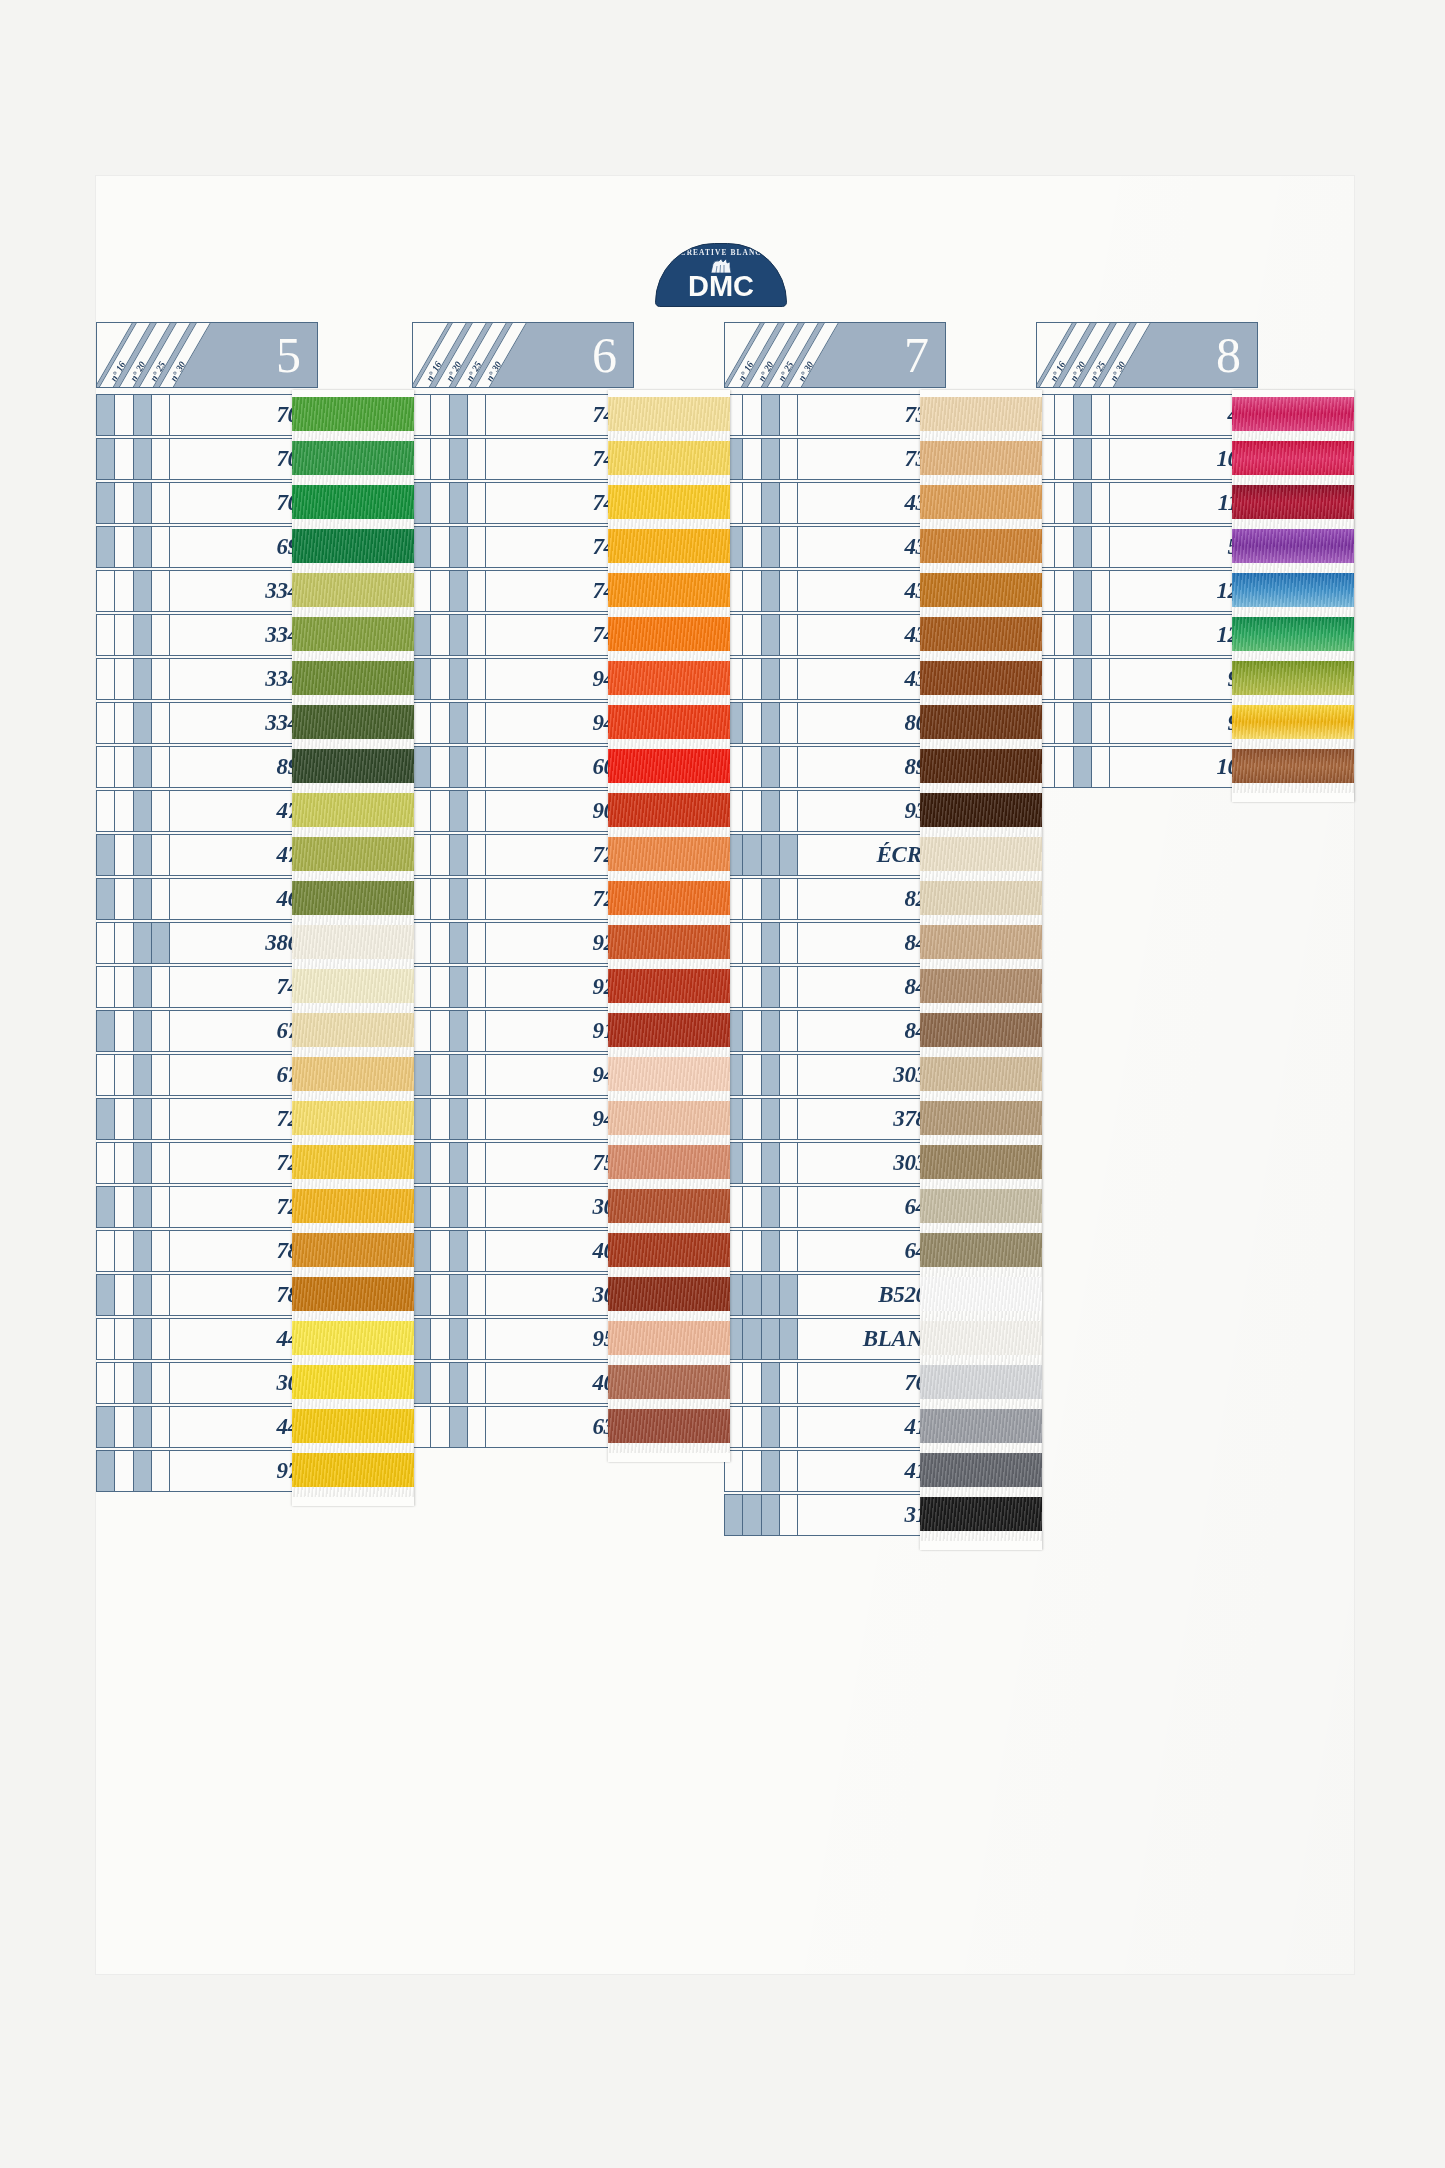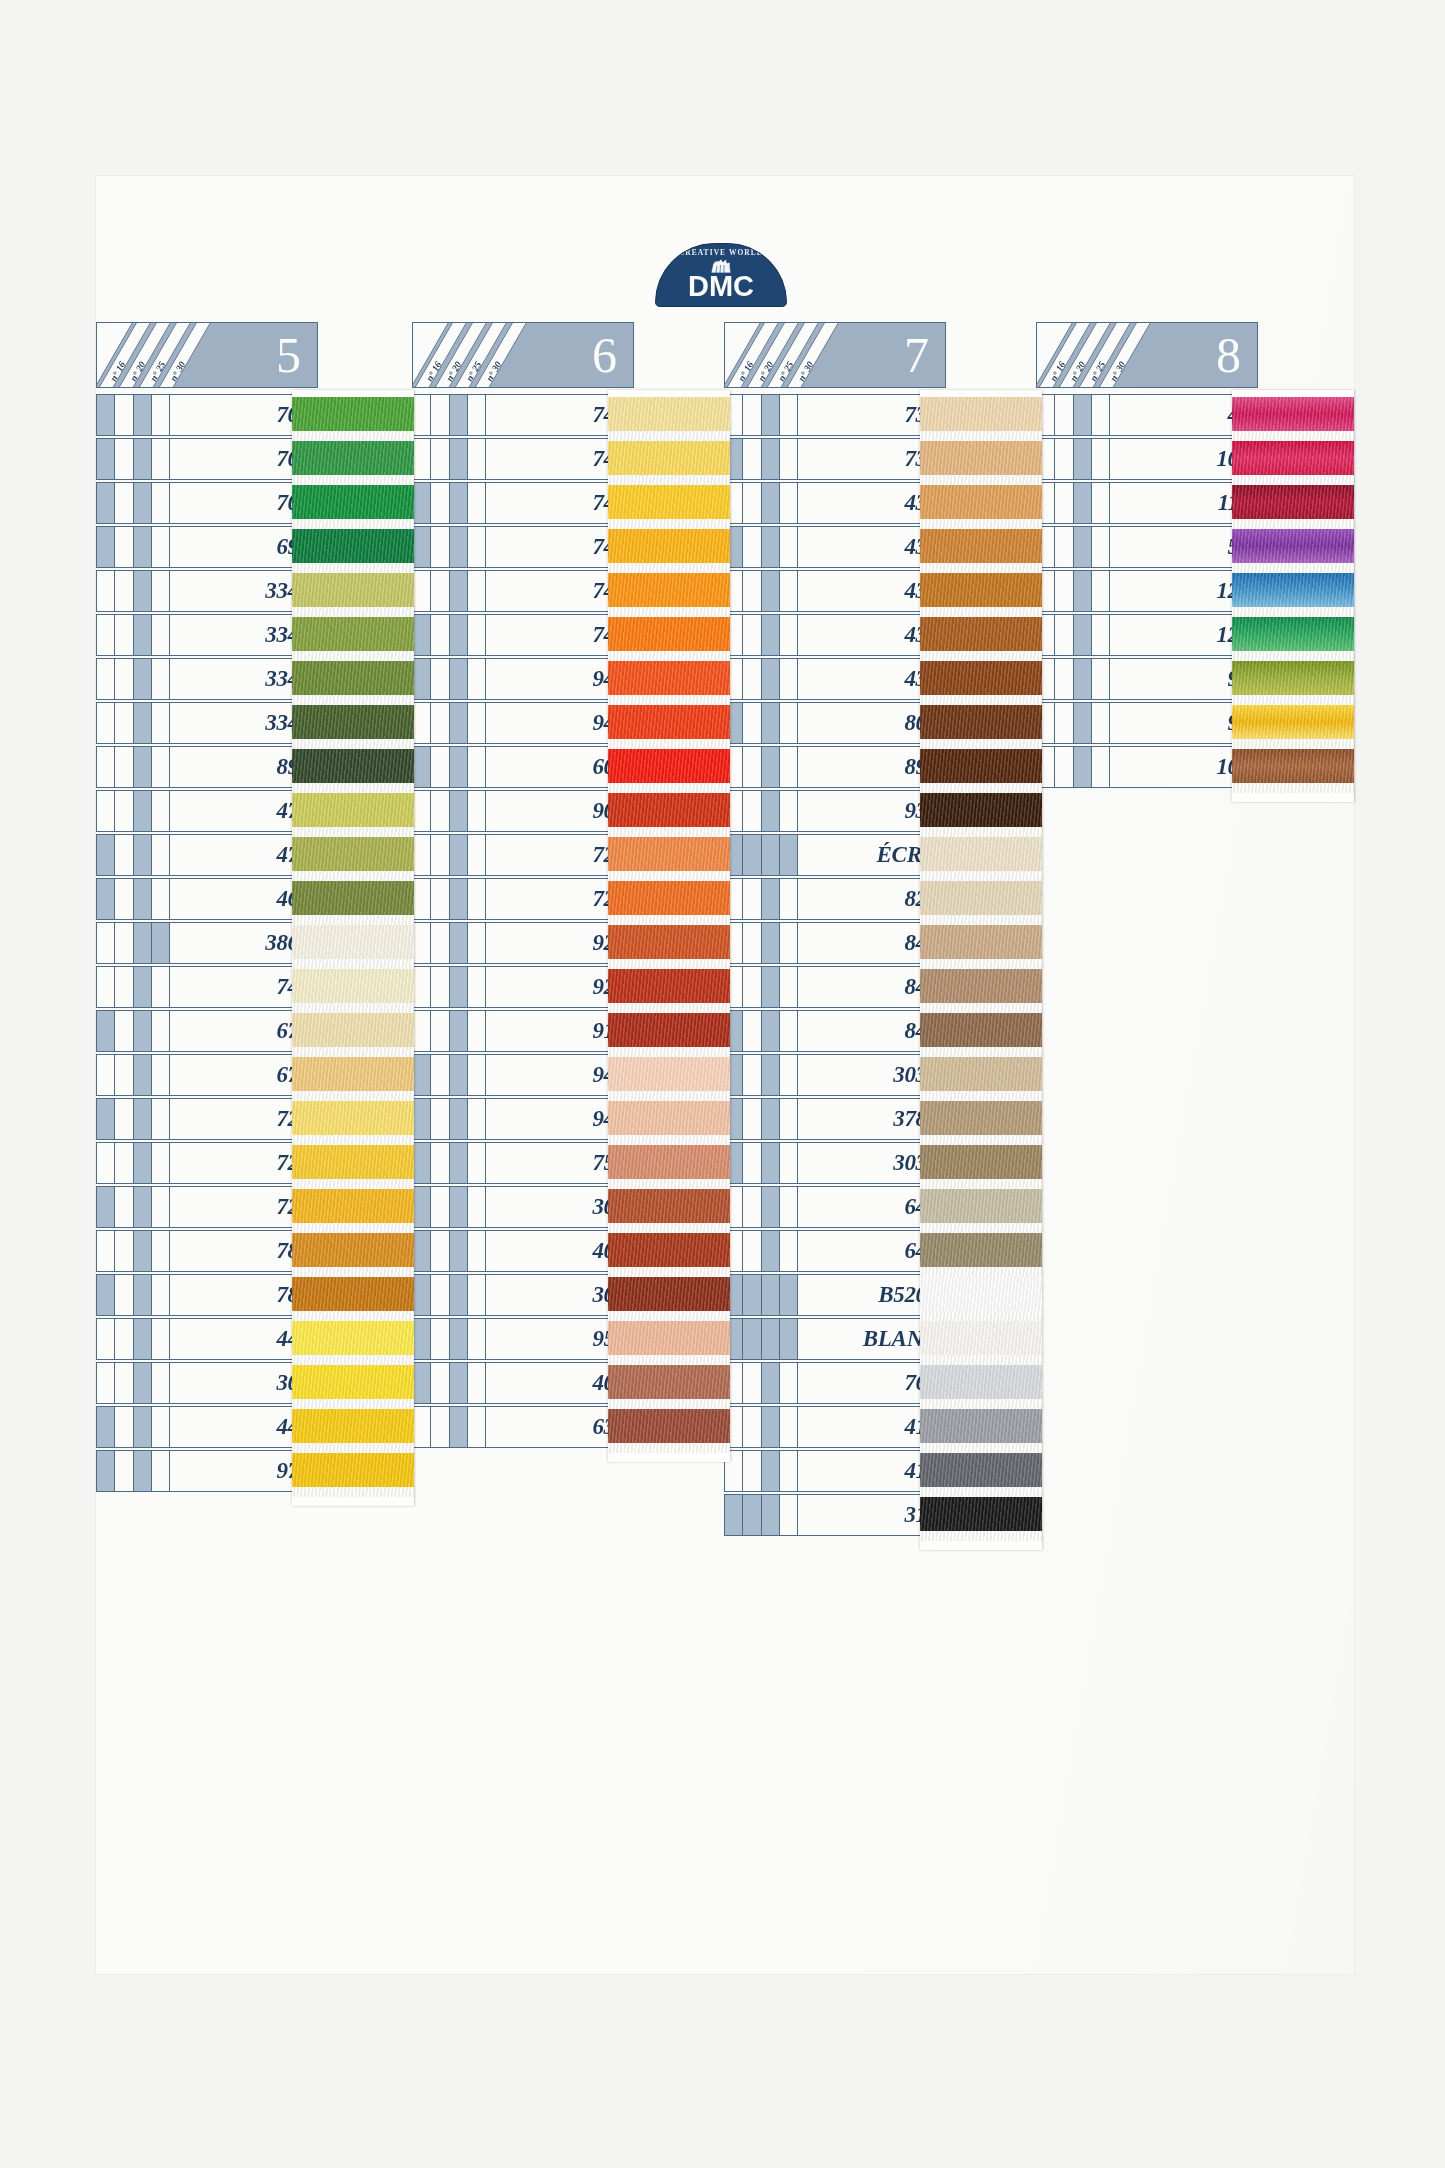--- a/index.html
+++ b/index.html
@@ -235,21 +235,21 @@
     pointer-events: none;
   }
 </style>
 </head>
 <body>
 
 <div id="card-sheet"></div>
 
 <div id="dmc-logo">
   <div class="logo-badge">
-    <div class="logo-arc-text">CREATIVE WORLD</div>
+    <div class="logo-arc-text">CREATIVE BLANC</div>
     <svg class="logo-hand" viewBox="0 0 26 18">
       <path d="M3 16 L5 7 Q7 3 11 4 L13 2 L15 5 L18 2 L19 6 L22 5 L22 10 L23 16 Z" fill="#f2f5f9" stroke="#1f4673" stroke-width="0.7"></path>
       <path d="M8 16 L9 9 M12 16 L12.5 8 M16 16 L16 8" stroke="#1f4673" stroke-width="0.6" fill="none"></path>
     </svg>
     <div class="logo-word">DMC</div>
   </div>
 </div>
 
 <div id="columns-root">
     <div class="column" style="left: 96px; width: 222px;">

